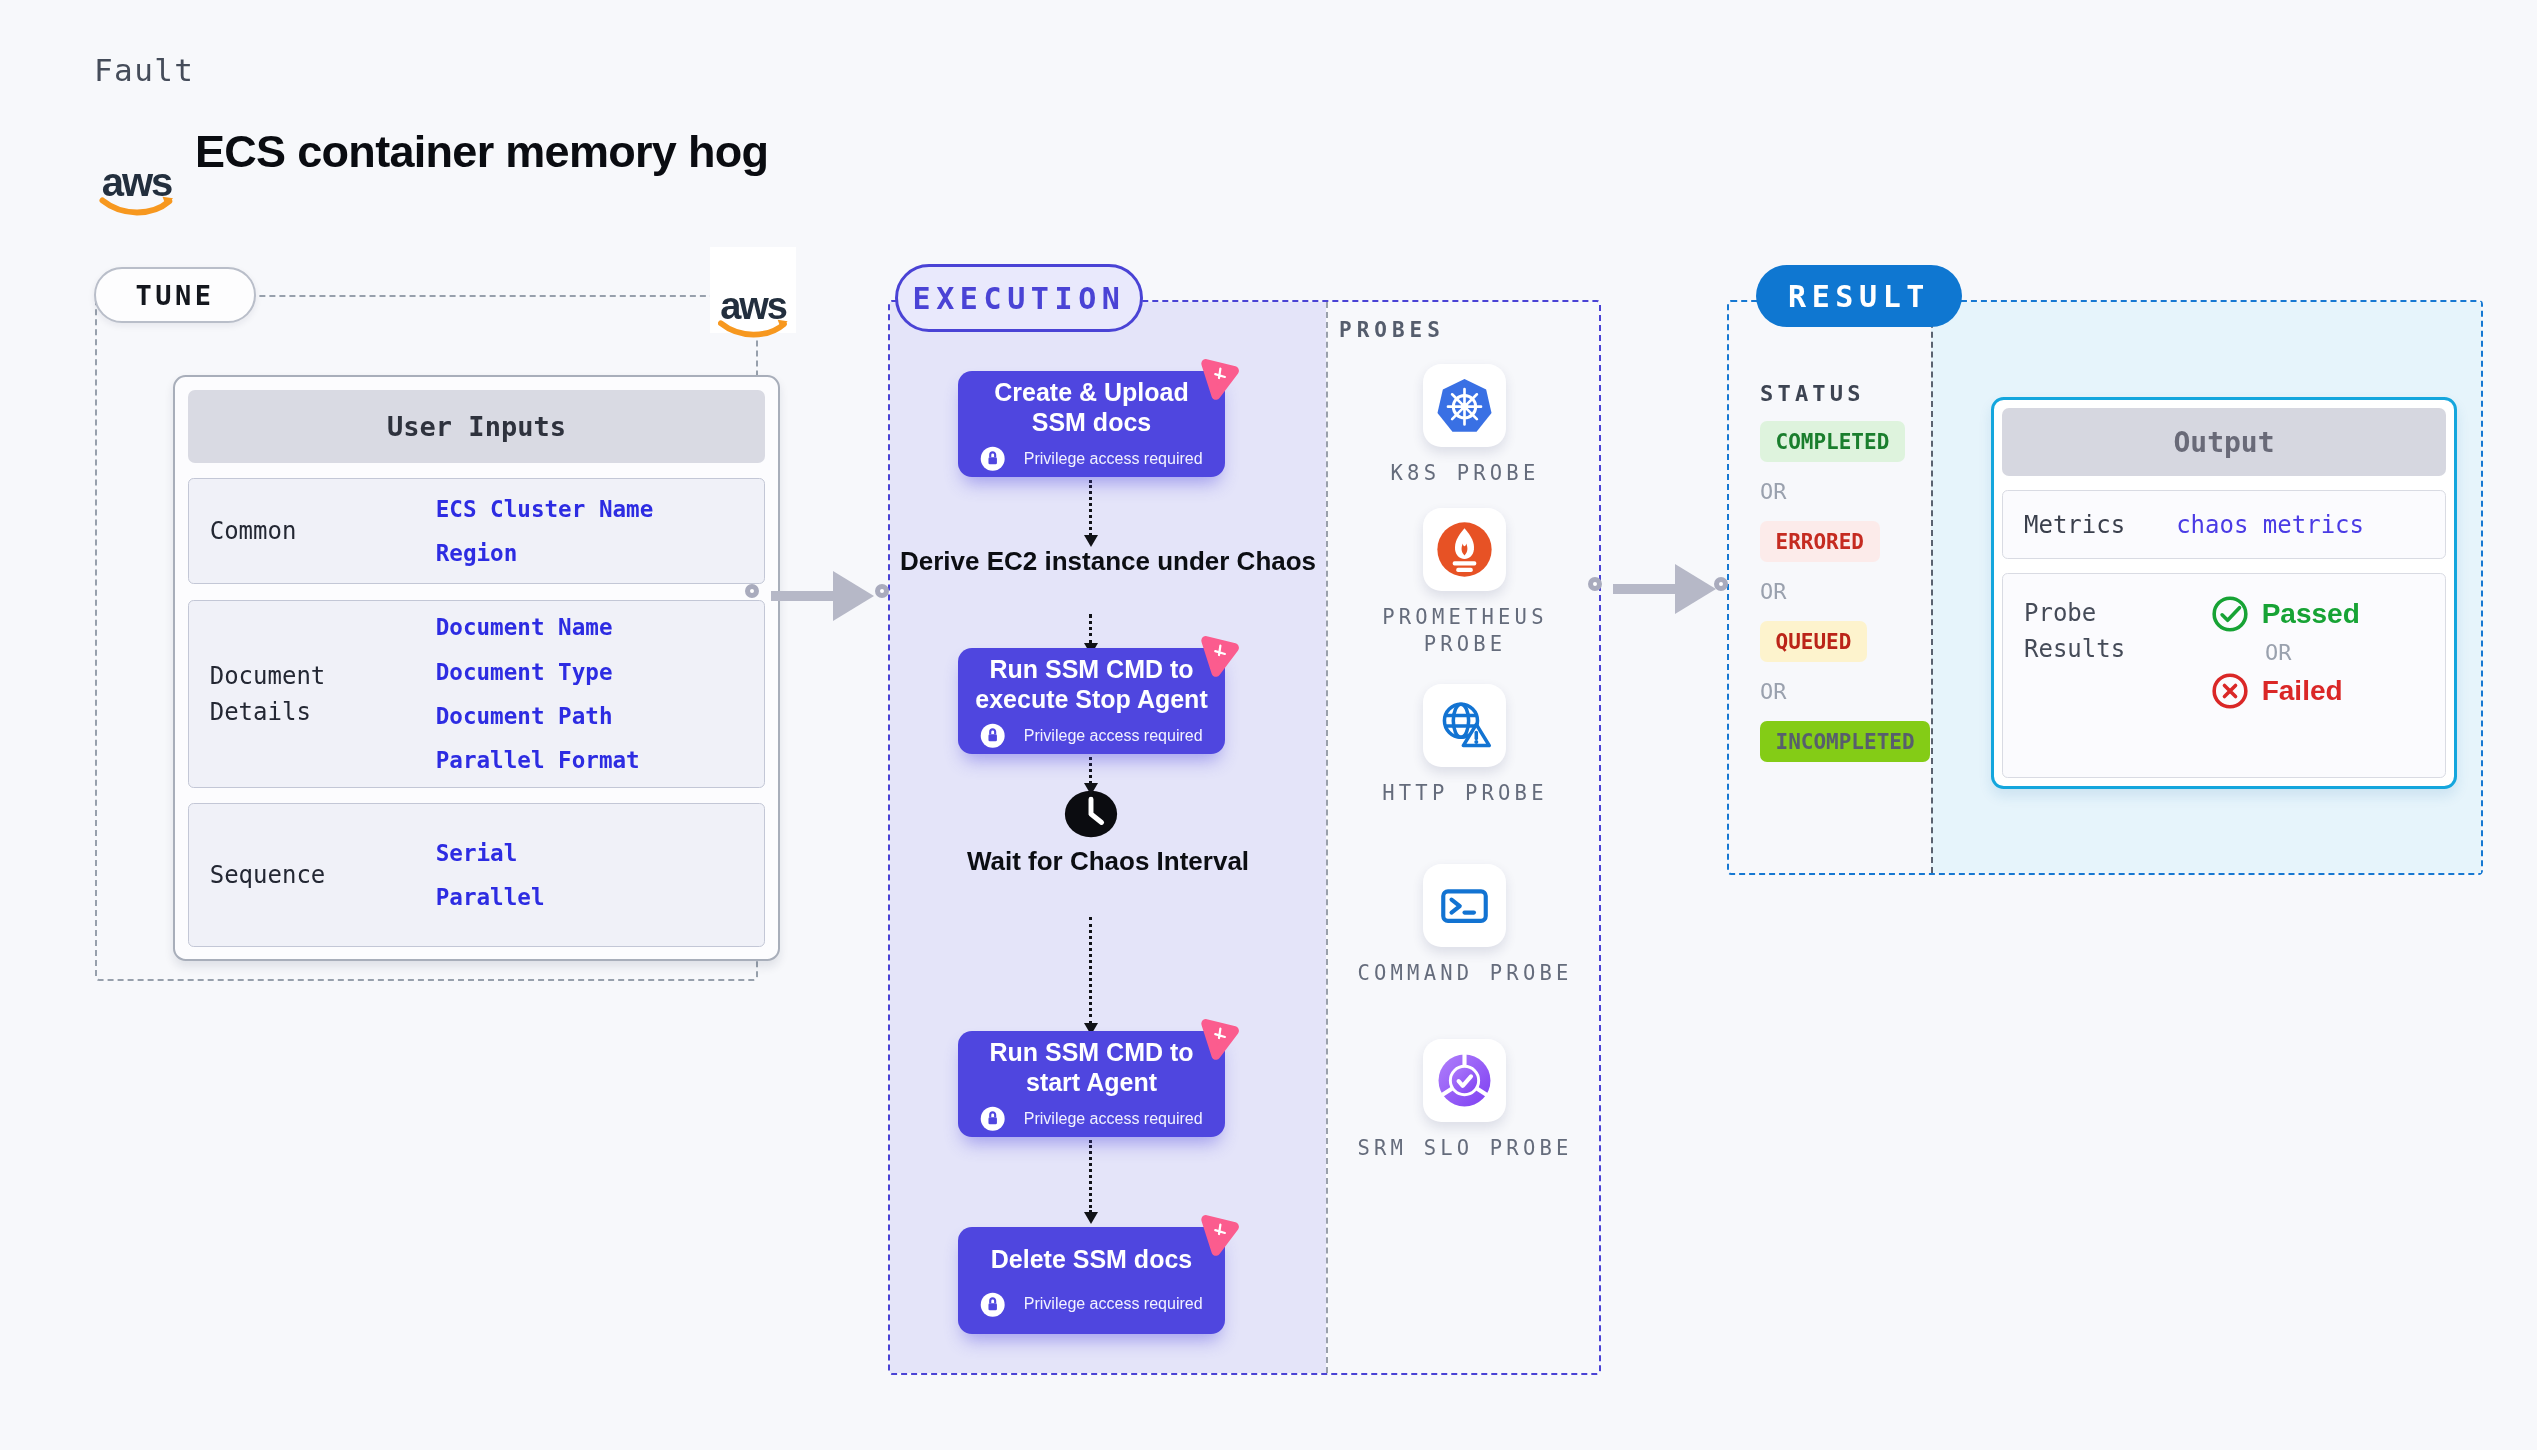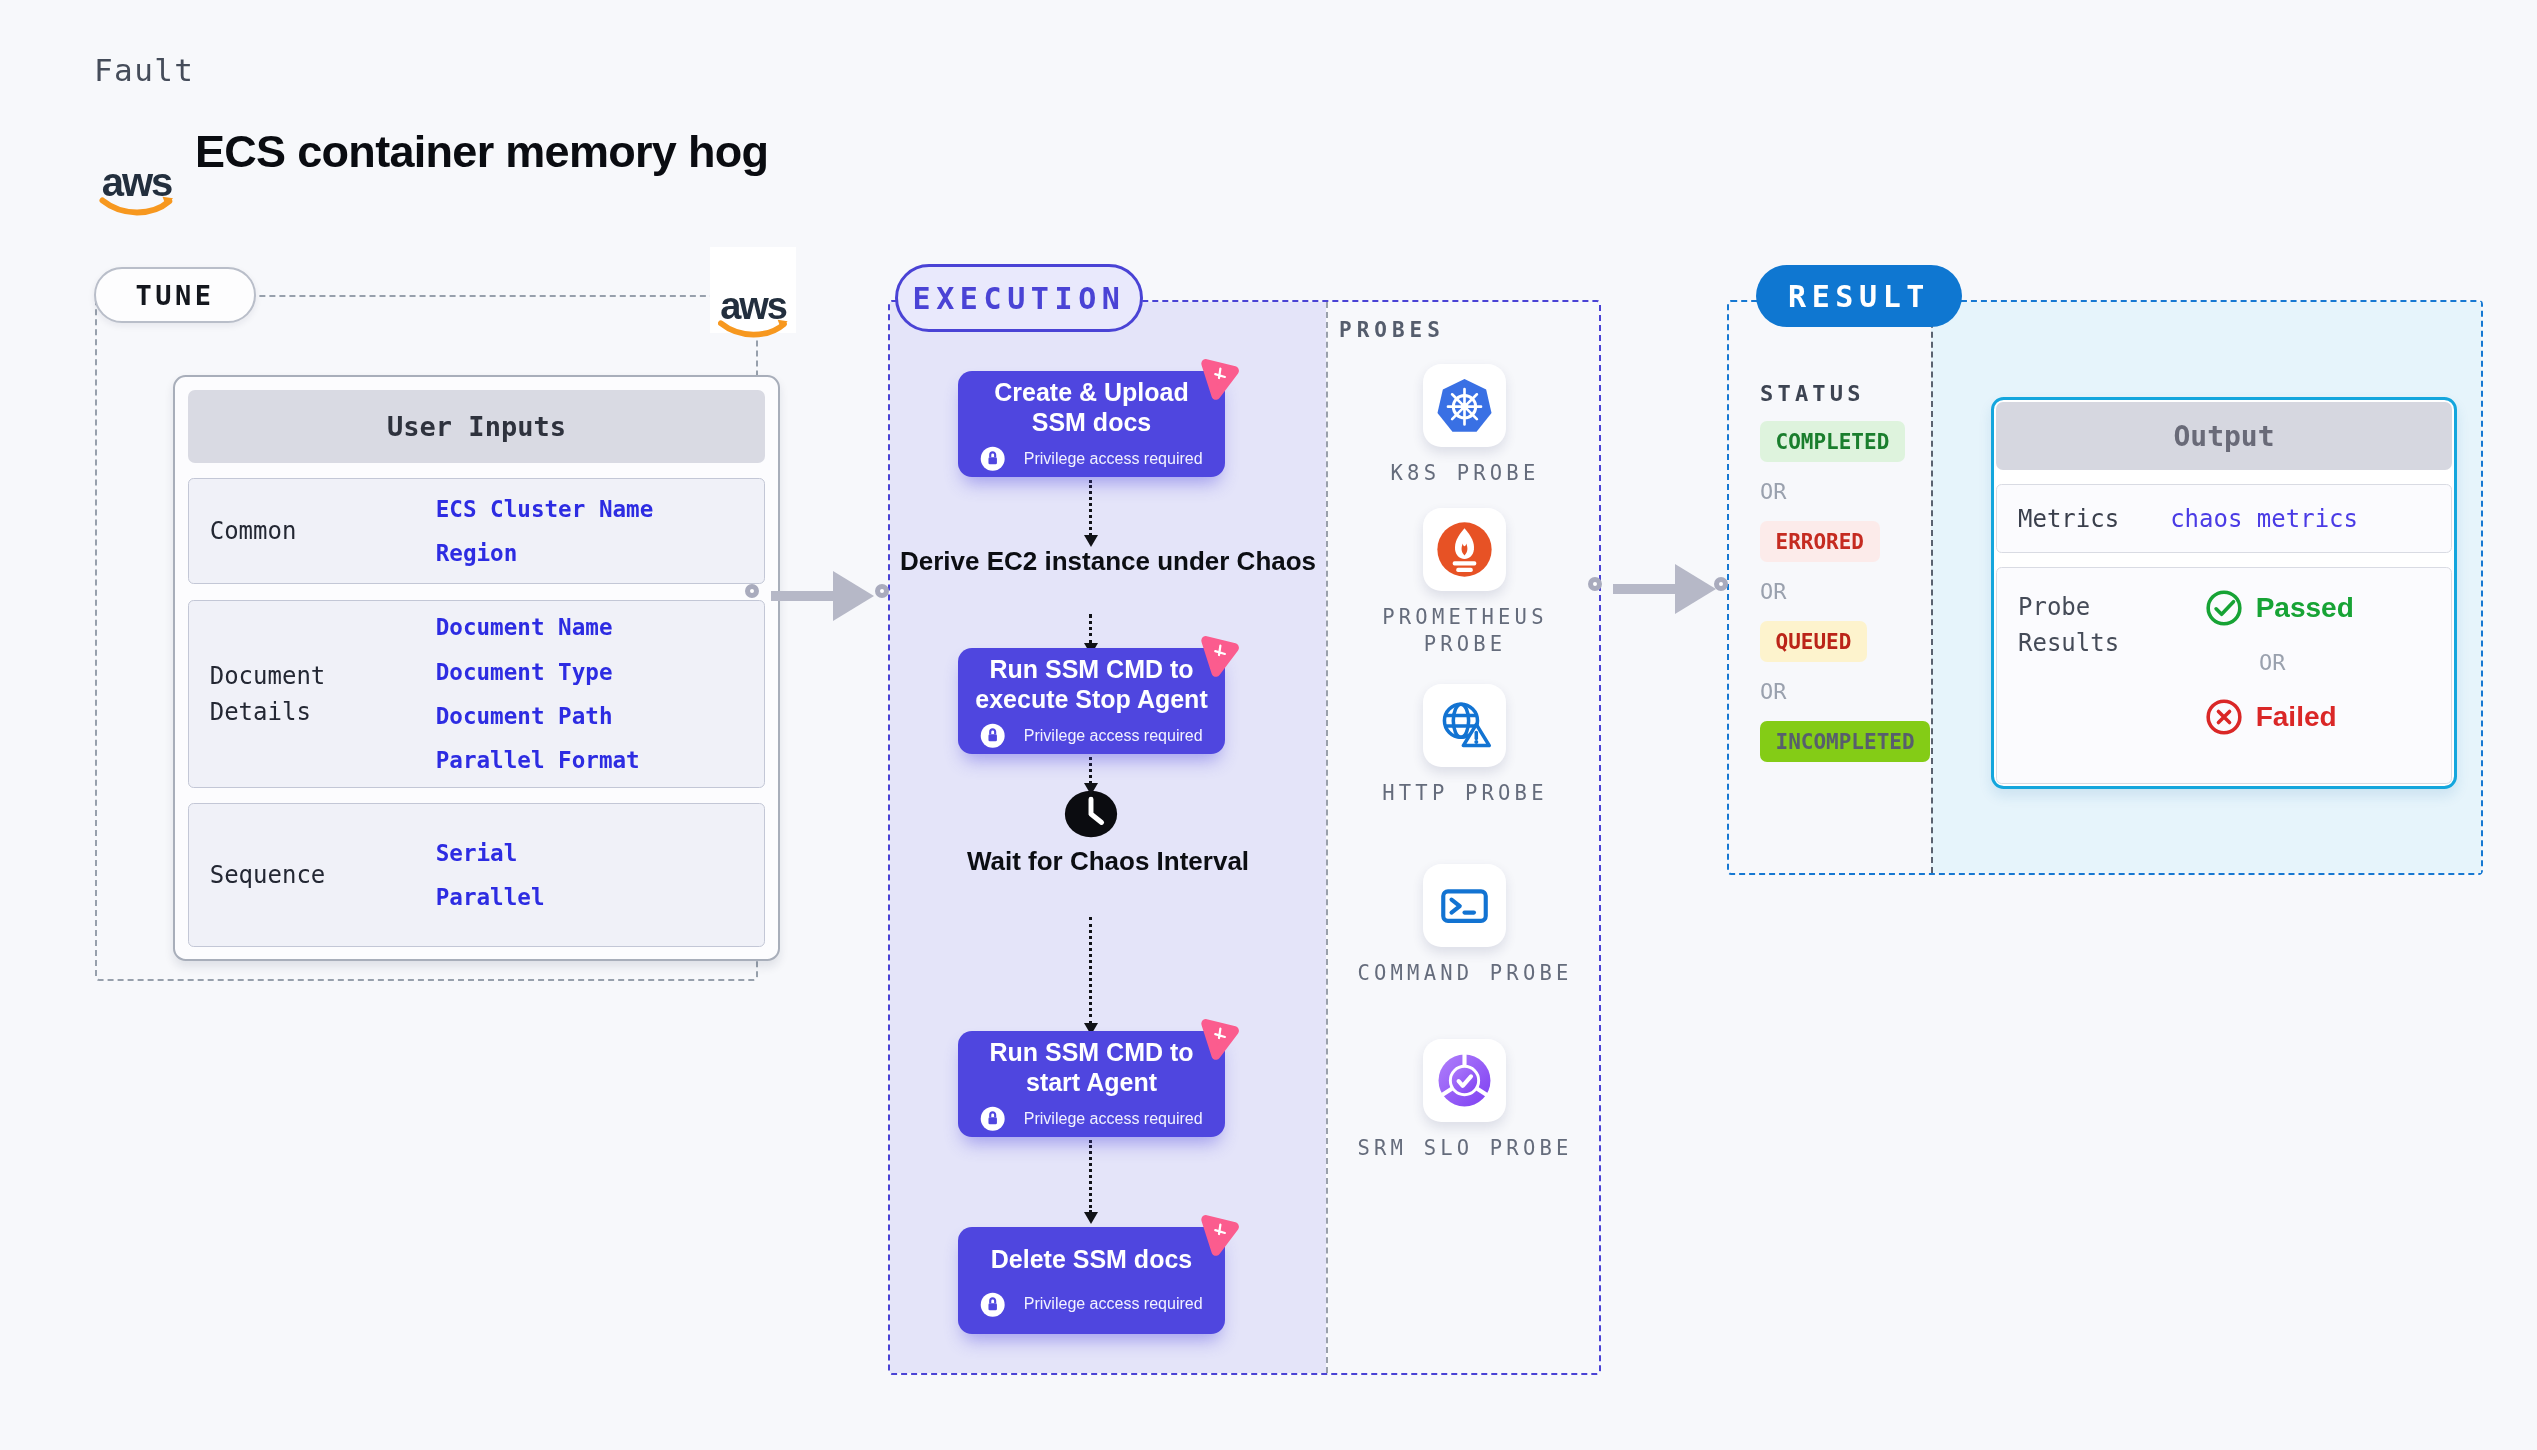--- a/index.html
+++ b/index.html
@@ -64,29 +64,29 @@
   .status-head { left:31px; top:79px; font-size:22px; font-weight:700; letter-spacing:4.2px; color:#3d4452; }
   .status-list { left:31px; top:119px; display:flex; flex-direction:column; align-items:flex-start; gap:17px; }
   .sbadge { padding:8.5px 15.5px; border-radius:7px; font-size:21px; font-weight:700; white-space:nowrap; }
   .b-completed { background:#def3dd; color:#1a7e2d; }
   .b-errored { background:#fcebea; color:#c52b21; }
   .b-queued { background:#fdf3cd; color:#bb2418; }
   .b-incompleted { background:#84cc16; color:#575e6d; }
   .or { font-size:22px; color:#9aa1ae; }
 
   
-  .out-card { left:1991px; top:397px; width:466px; height:392px; background:#ffffff; border:3.5px solid #14a6dd; border-radius:12.7px; padding:2px; display:flex; flex-direction:column; box-shadow:0 7px 12.7px rgba(20,110,170,.12); z-index:3; }
+  .out-card { left:1991px; top:397px; width:466px; height:392px; background:#ffffff; border:3.5px solid #14a6dd; border-radius:12.7px; padding:8px; display:flex; flex-direction:column; box-shadow:0 7px 12.7px rgba(20,110,170,.12); z-index:3; }
   .out-head { height:68px; background:#d6d7e0; border-radius:7px; display:flex; align-items:center; justify-content:center; font-size:28px; font-weight:700; color:#696a78; }
   .out-row { margin-top:14px; background:#fbfbfe; border:1.4px solid #d9dbe3; border-radius:5.6px; }
   .metrics-row { height:69px; display:flex; align-items:center; padding:0 21px; }
   .metrics-label { font-size:24px; color:#3a3f4c; }
   .metrics-value { font-size:24px; color:#4a3be5; margin-left:51px; }
   .probe-row { flex:1; display:flex; padding:21px; }
   .pr-label { flex:0 0 155px; font-size:24px; color:#454b58; line-height:1.5; }
-  .pr-right { display:flex; flex-direction:column; gap:23px; margin-left:32px; }
+  .pr-right { display:flex; flex-direction:column; gap:7px; margin-left:32px; }
   .pr-item { display:flex; align-items:center; gap:12.7px; font-family:"Liberation Sans", sans-serif; font-weight:700; font-size:28px; }
   .passed { color:#17a335; } .failed { color:#da2727; }
   .pr-or { margin-left:54px; font-size:22px; color:#9aa1ae; }
 </style>
 </head>
 <body>
 
 <div class="canvas">
 
   <div class="abs kicker">Fault</div>

